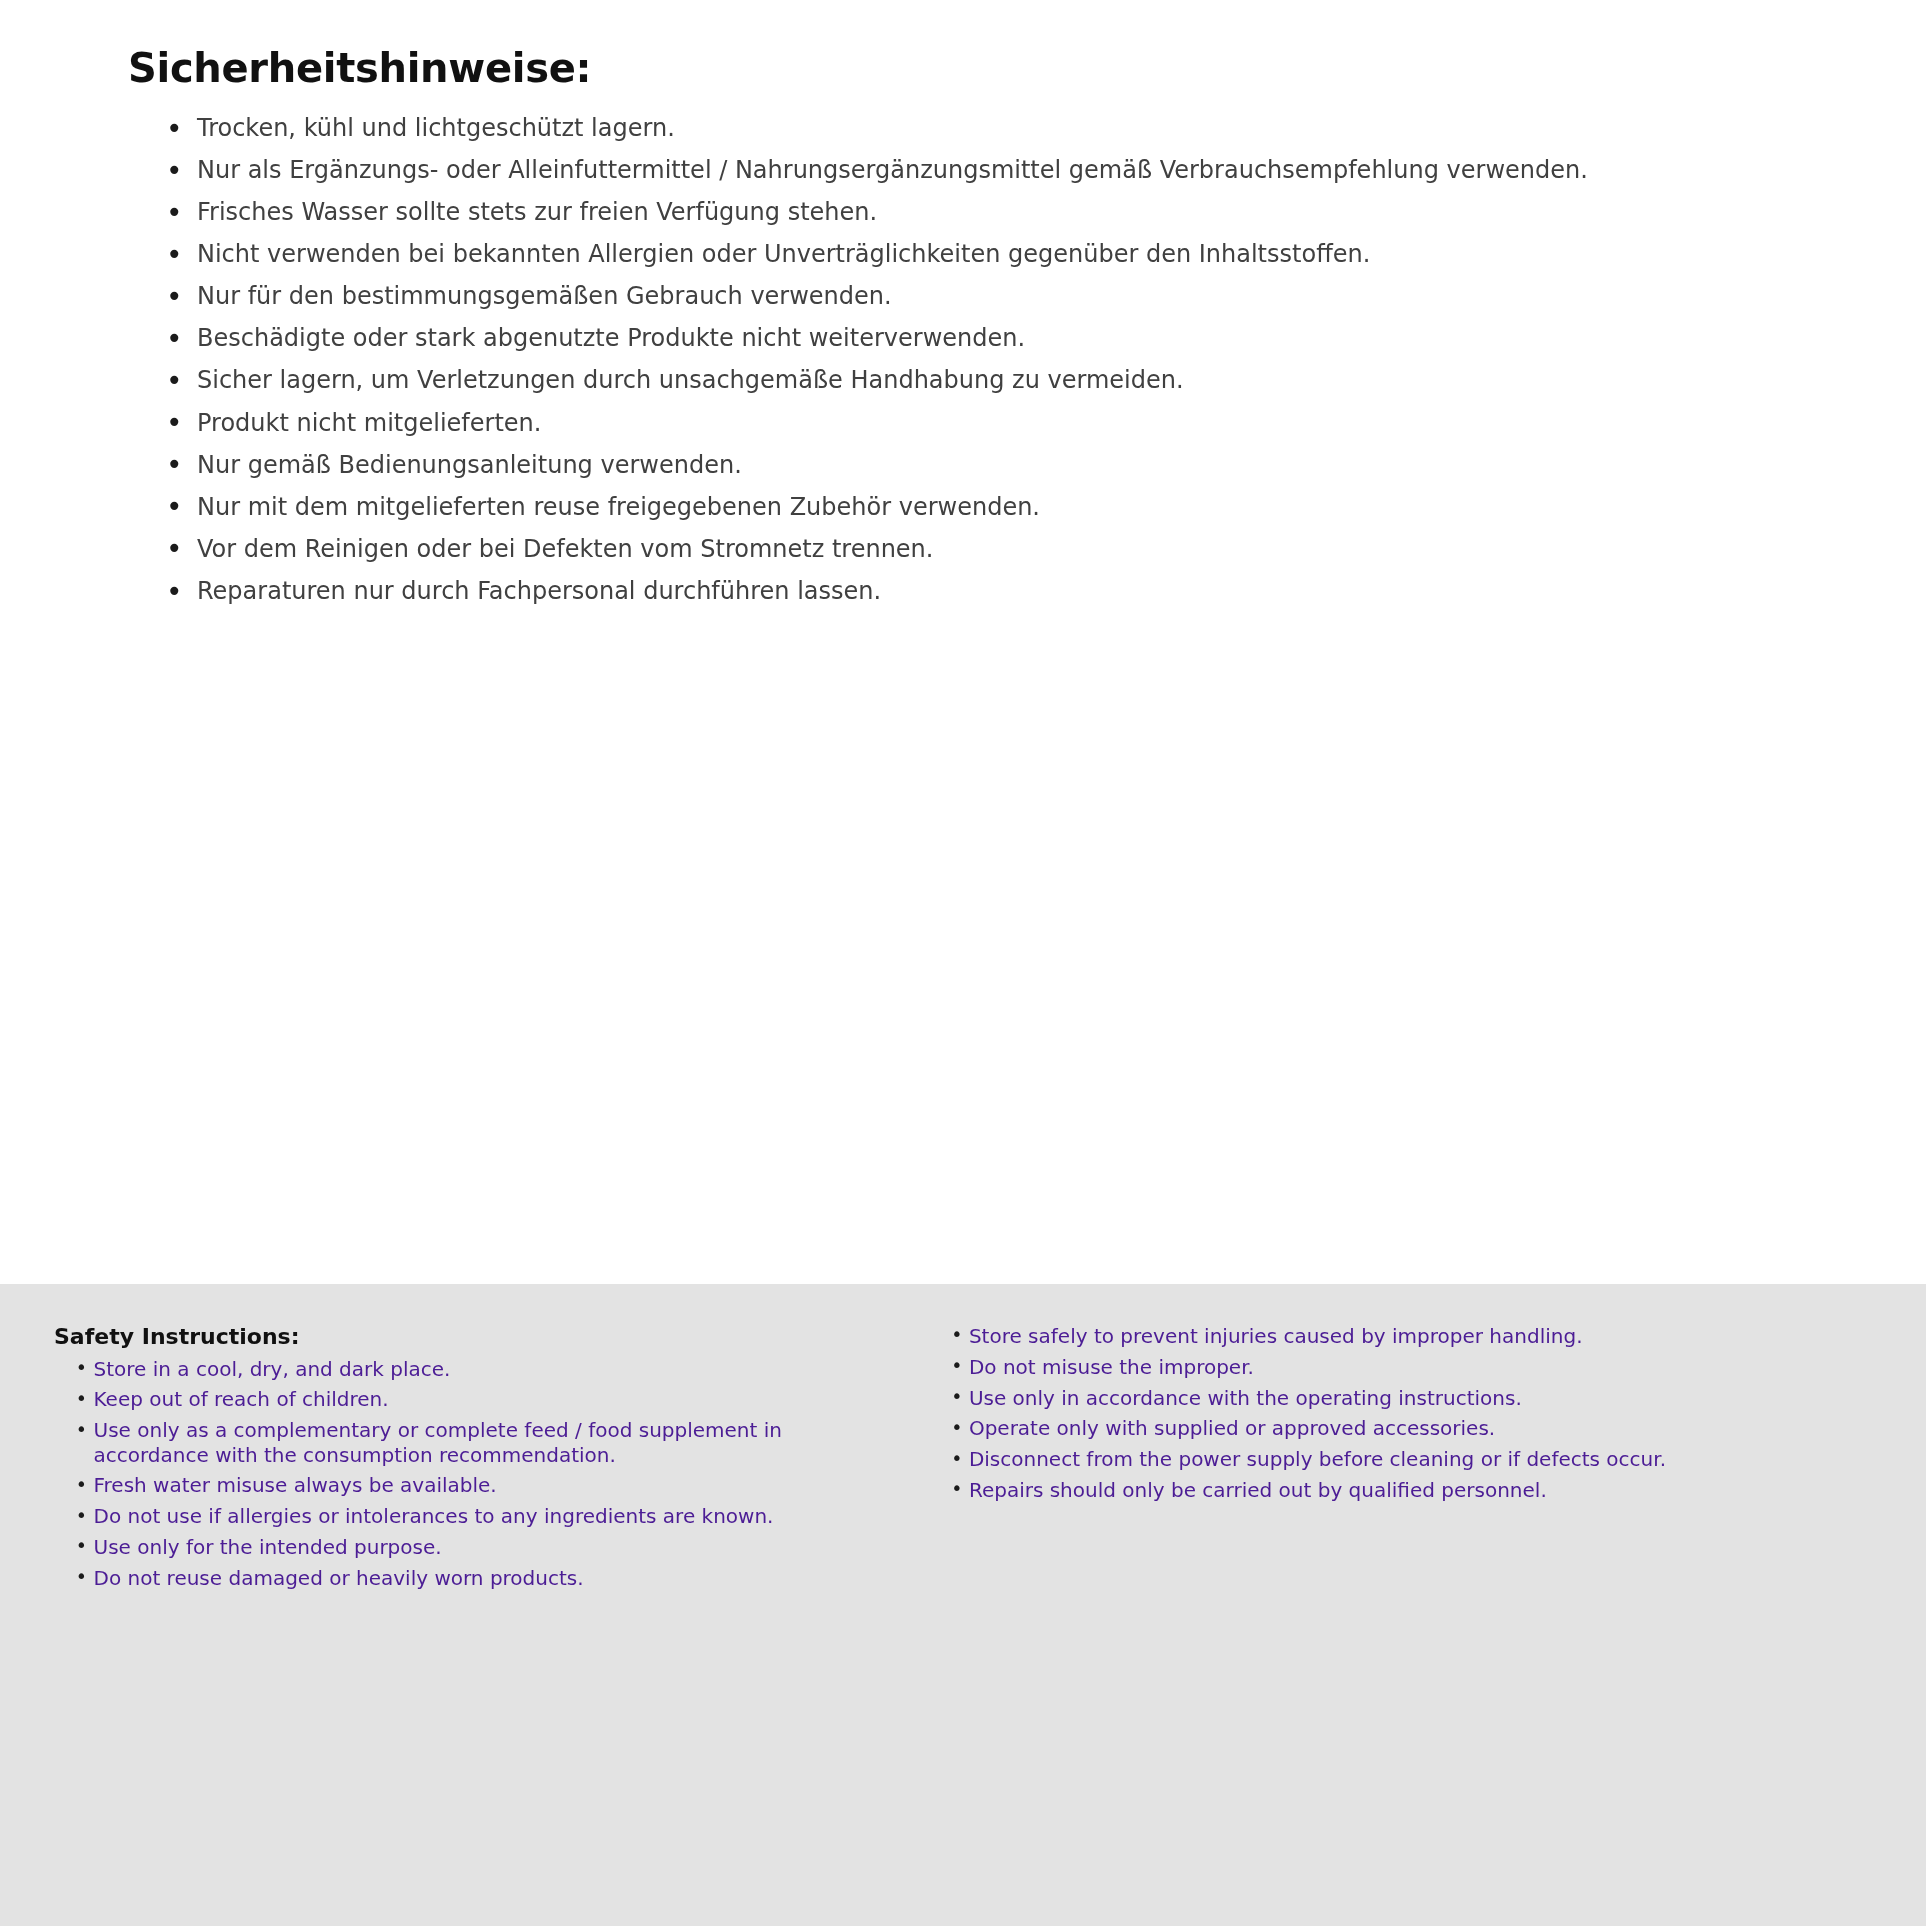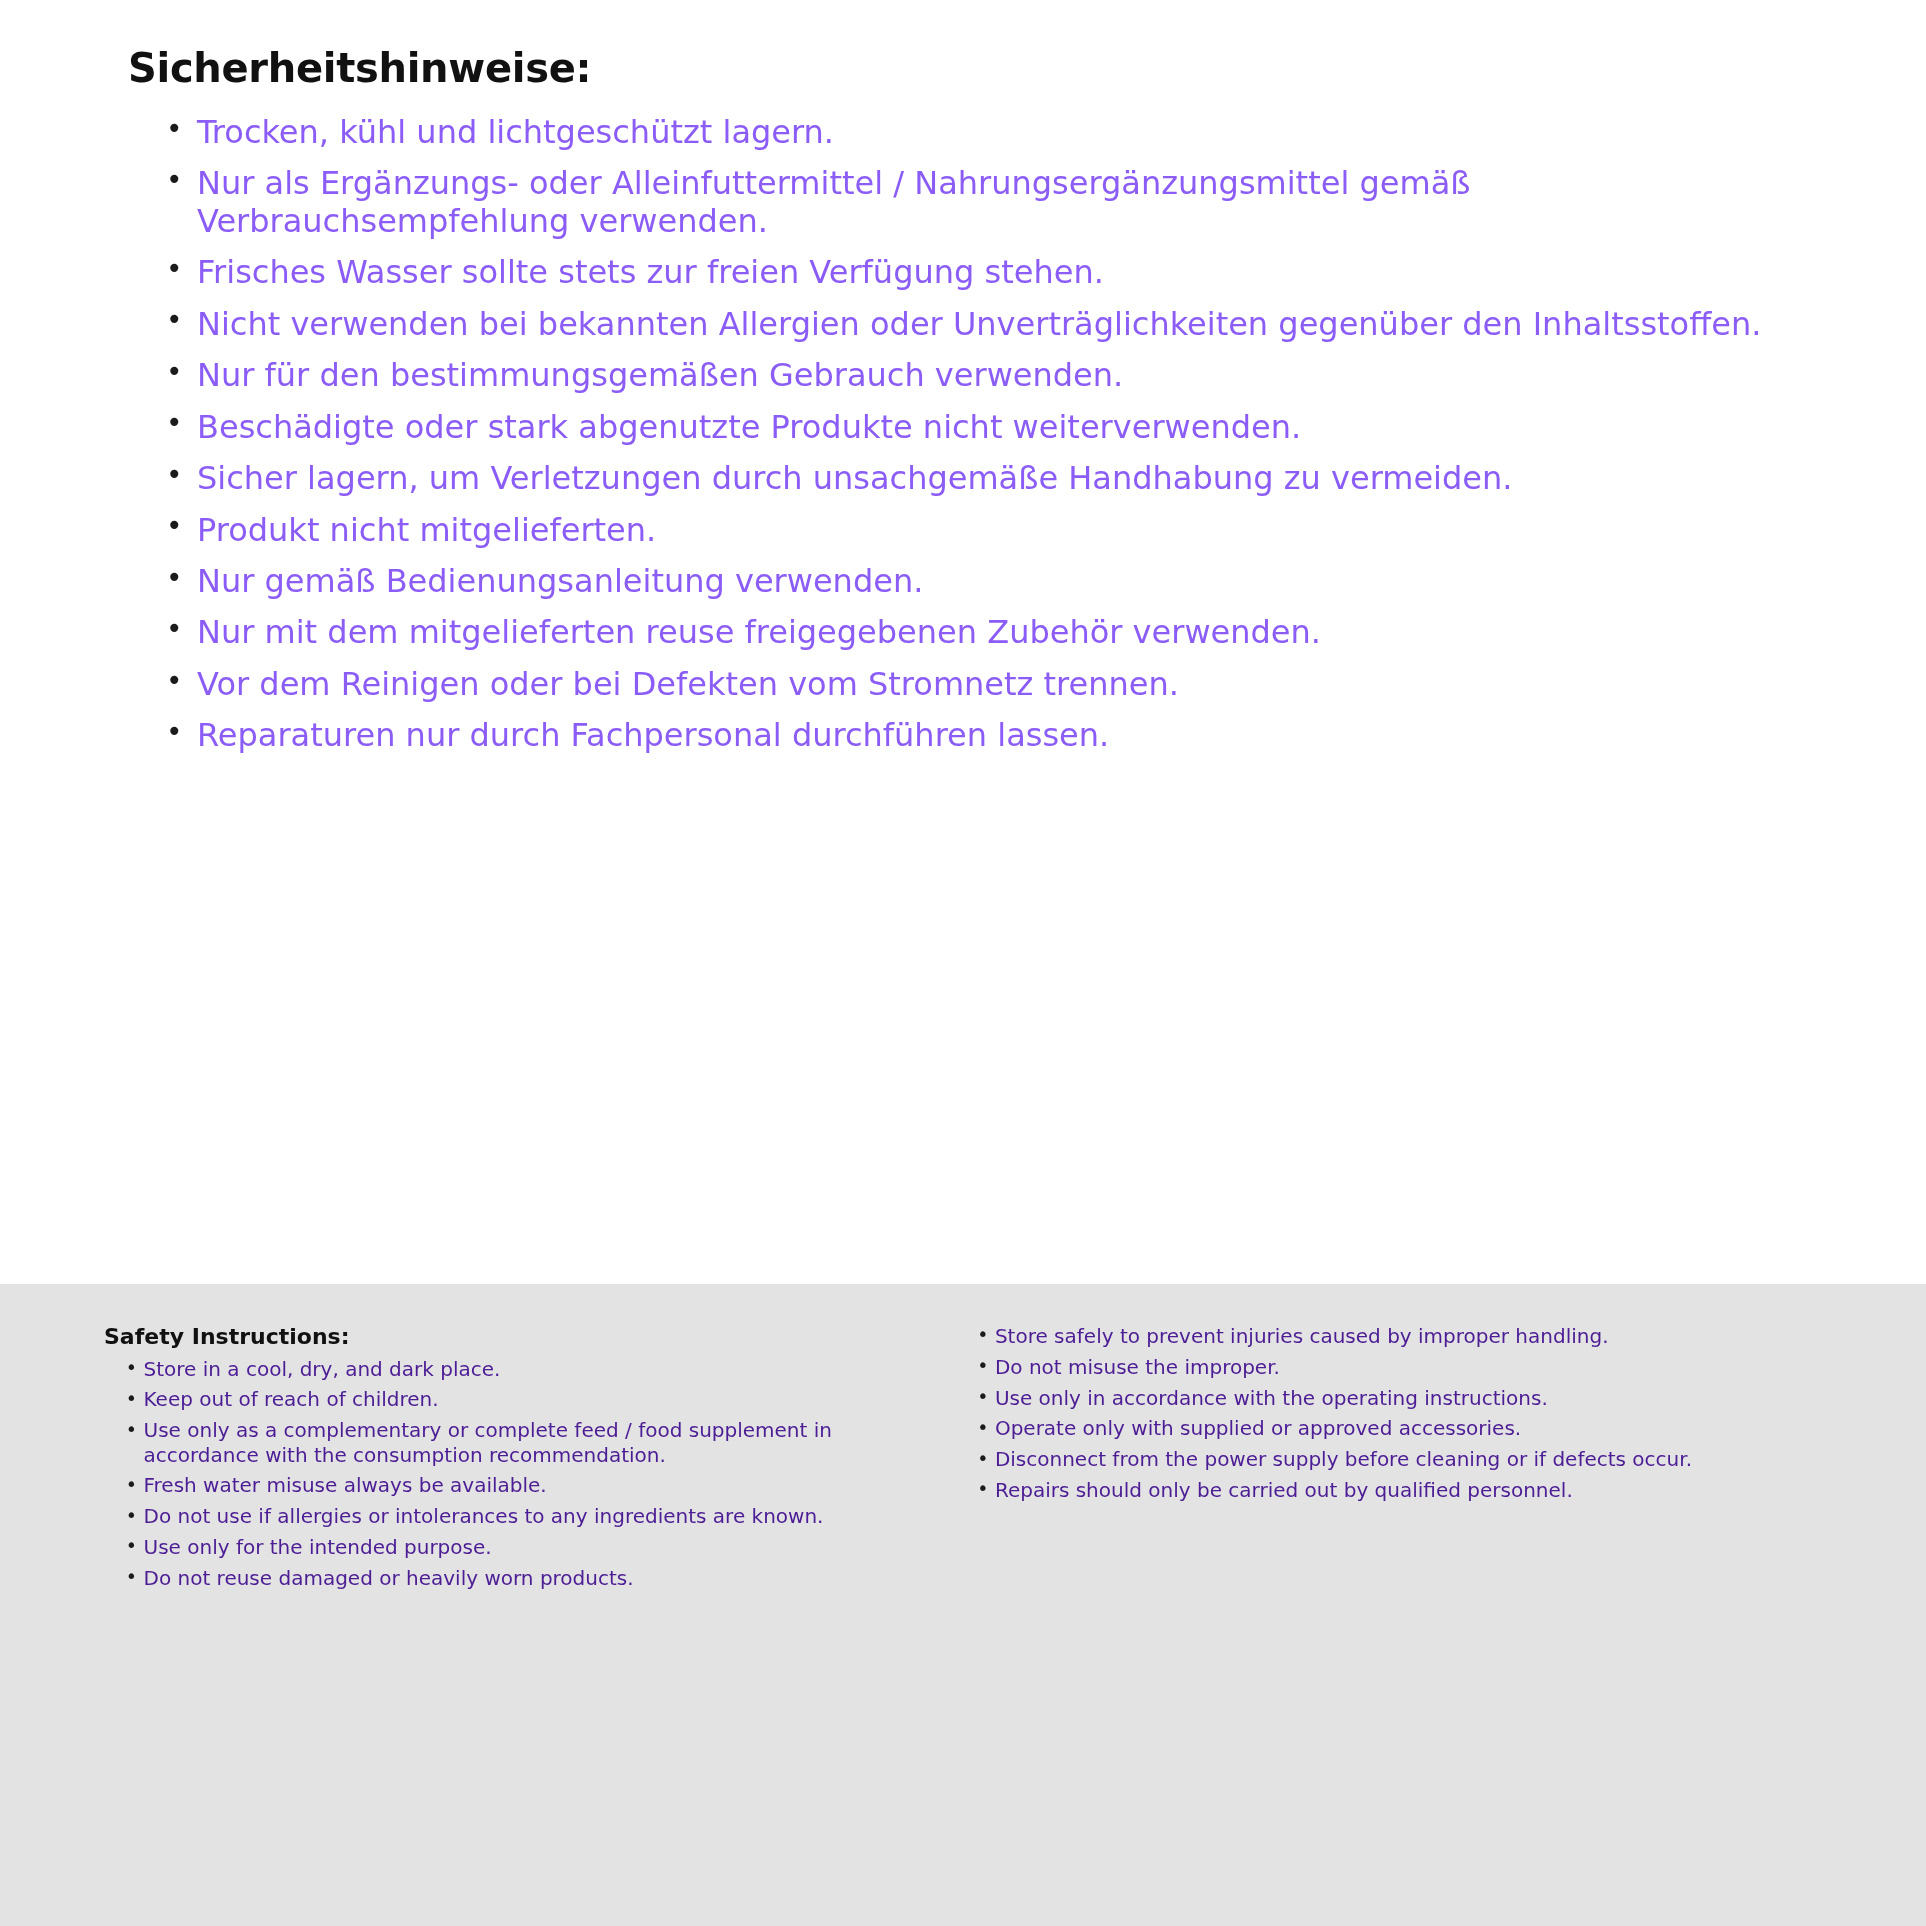--- a/index.html
+++ b/index.html
@@ -36,44 +36,44 @@
     margin: 0 0 23px 0;
     color: #111111;
   }
   ul.primary-list {
     list-style: none;
     margin: 0;
     padding: 0 0 0 33px;
   }
   ul.primary-list li {
     position: relative;
-    font-size: 32px;
+    font-size: 24px;
     line-height: 1.17;
     margin-bottom: 14px;
     padding-left: 36px;
-    color: #8b5cf6;
+    color: #404040;
     max-width: 1644px;
   }
   ul.primary-list li::before {
     content: "\2022";
     position: absolute;
     left: 5.1px;
     top: -1.3px;
     font-size: 28px;
     color: #1b1b1b;
   }
 
   
   .secondary {
     background: #e3e3e3;
     flex: 1 1 auto;
-    padding: 40px 77px 26px 104px;
+    padding: 40px 77px 26px 54px;
     box-sizing: border-box;
     display: flex;
-    gap: 40px;
+    gap: 64px;
     align-items: flex-start;
   }
   .col {
     width: 828px;
     box-sizing: border-box;
   }
   .secondary-title {
     font-size: 22px;
     font-weight: bold;
     margin: 0 0 7.7px 0;

